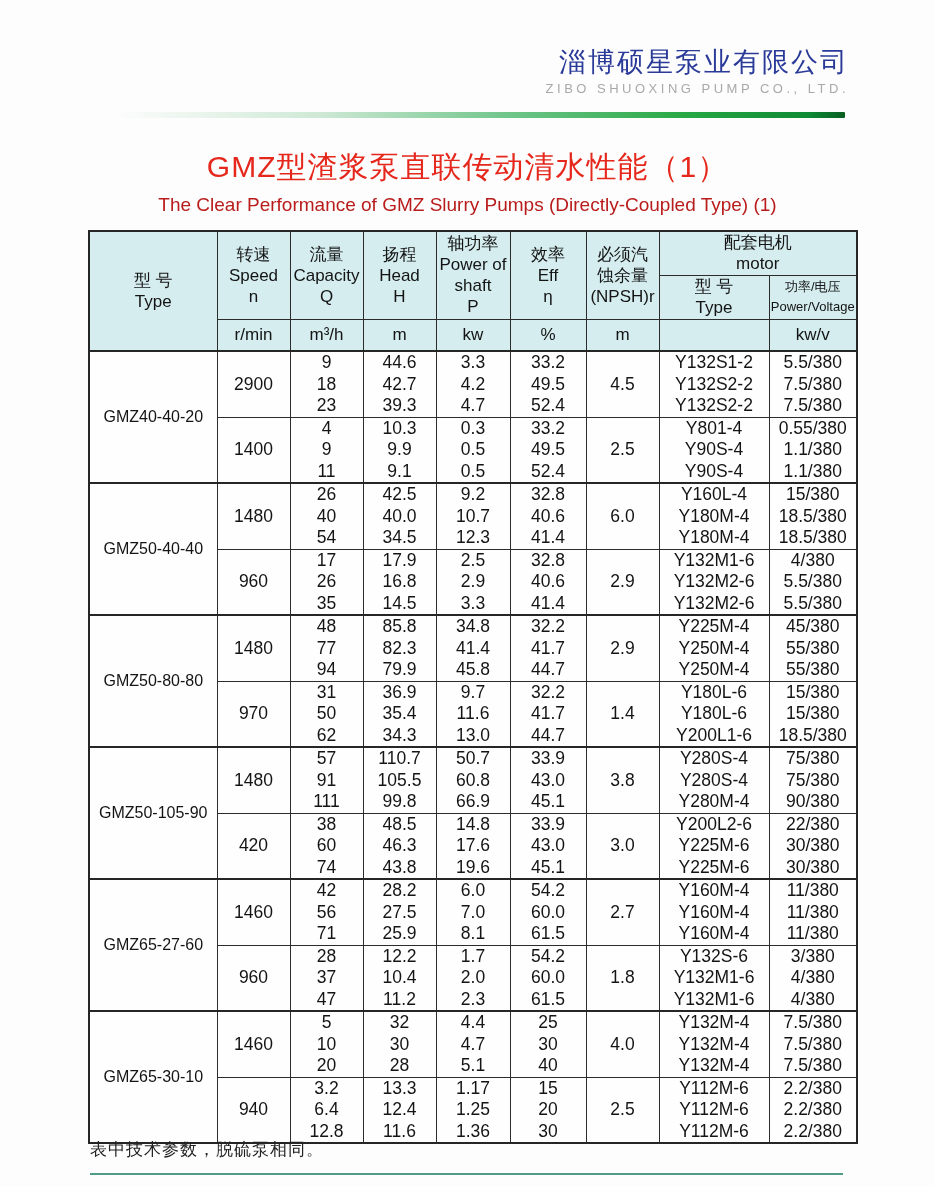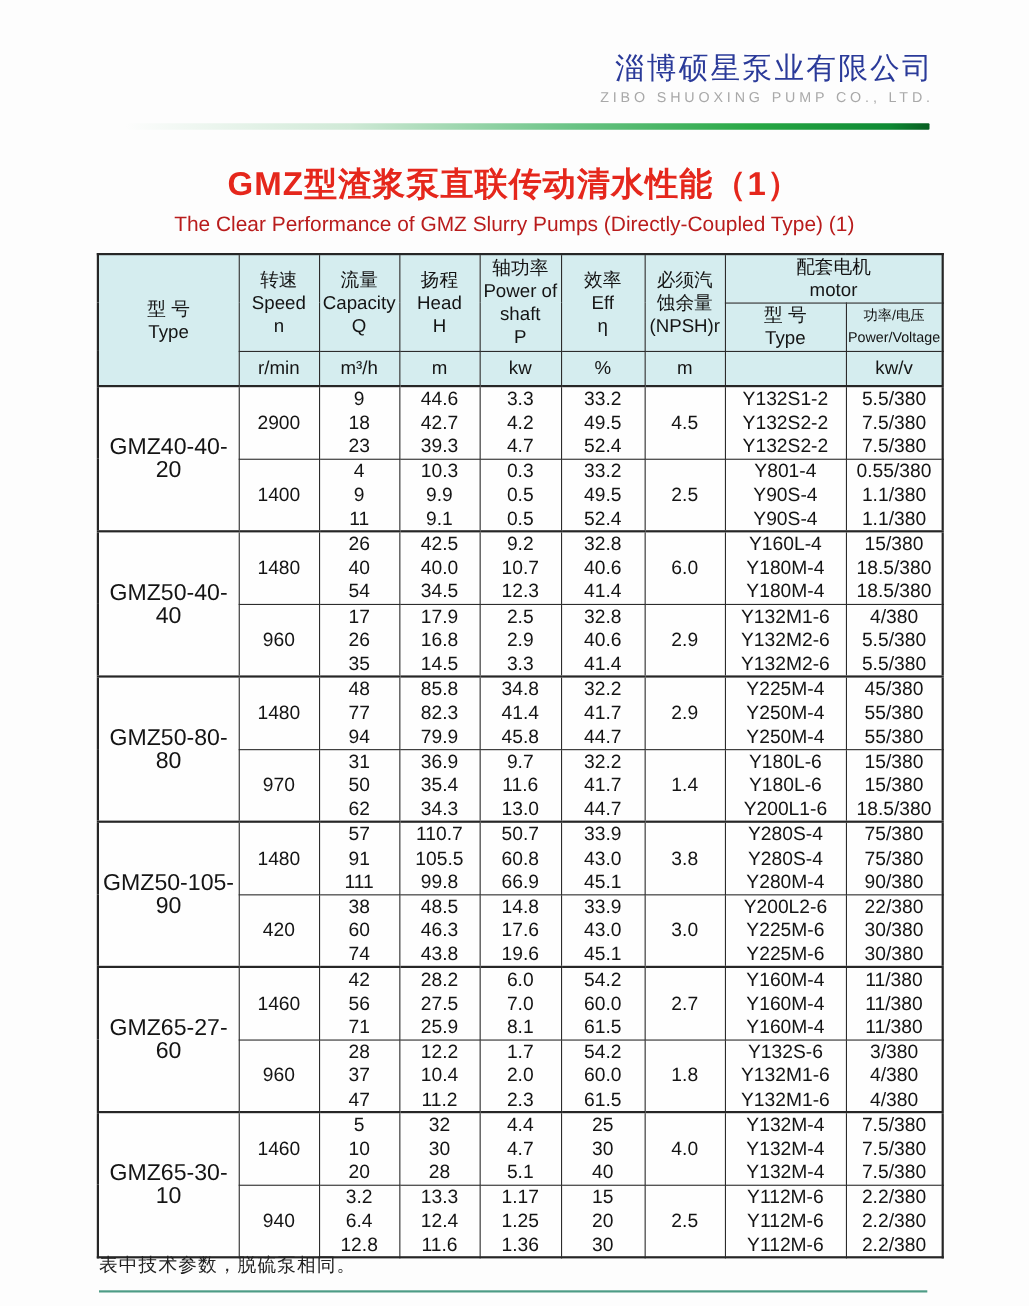--- a/index.html
+++ b/index.html
@@ -26,21 +26,21 @@
   .top-rule {
     position:absolute; left:114px; top:112px; width:731px; height:6px;
     background:linear-gradient(to right,
       rgba(225,242,230,0) 0%, #cfe9d6 28%, #6cc487 55%, #28a845 78%, #0e8a34 95%, #085e22 100%);
     border-radius:1px;
   }
 
   
   .title-zh {
     position:absolute; top:147px; left:0; width:100%; text-align:center;
-    color:#e5271c; font-size:30px; font-weight:bold; letter-spacing:1px;
+    color:#e5271c; font-size:30px; font-weight:normal; letter-spacing:1px;
   }
   .title-en {
     position:absolute; top:194px; left:0; width:100%; text-align:center;
     color:#b91c1c; font-size:19px;
   }
 
   
   table.perf {
     position:absolute; left:88px; top:230px; width:768px;
     border-collapse:collapse; table-layout:fixed;
@@ -59,21 +59,21 @@
   .perf th.small { font-size:13px; line-height:20px; }
   .perf td {
     background:#fefefe;
     font-size:17.5px; line-height:21.5px;
   }
   .perf tr.hdr1 { height:44px; }
   .perf tr.hdr2 { height:44px; }
   .perf tr.units { height:32px; }
   .perf tbody tr { height:65px; }
   .perf tbody tr.group-start td { border-top:2px solid #262626; }
-  .perf td.type-cell { font-size:21px; }
+  .perf td.type-cell { font-size:16px; }
 
   
   .footnote {
     position:absolute; left:90px; top:1138px;
     font-size:17px; color:#222; letter-spacing:1px;
   }
   .bottom-rule {
     position:absolute; left:90px; top:1173px; width:753px; height:2px;
     background:#4e9c86;
   }

